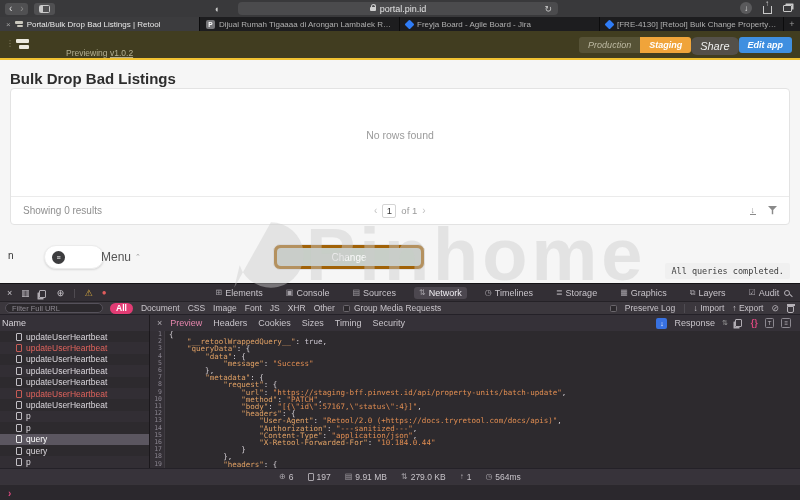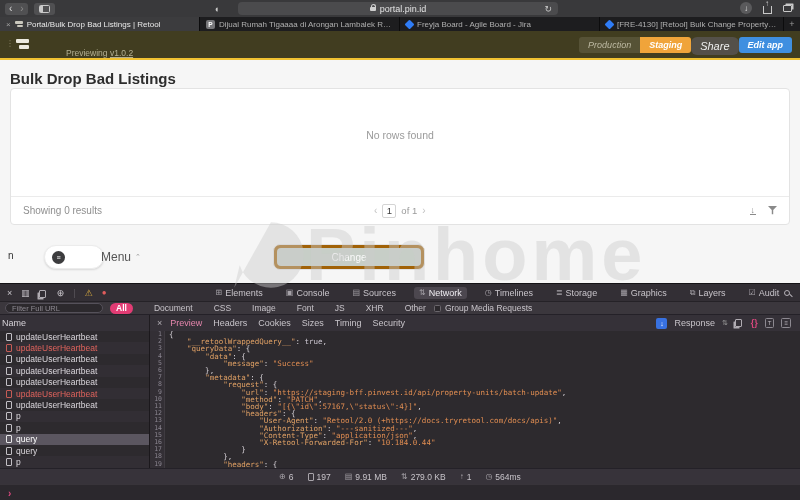--- a/index.html
+++ b/index.html
@@ -124,21 +124,21 @@
   .mag { width:6px; height:6px; border:1px solid #b5b1b7; border-radius:50%; position:relative; }
   .mag::after { content:''; position:absolute; width:4px; height:1px; background:#b5b1b7;
                 transform:rotate(45deg); right:-3.5px; bottom:-1px; }
   .gear { color:#b5b1b7; font-size:9px; }
 
   #dt-filterbar { position:absolute; left:0; top:17px; width:800px; height:13px; background:#3b373d;
                   border-top:1px solid #252227; display:flex; align-items:center; font-size:8.5px; color:#c8c4ca; }
   #dt-filter { margin-left:5px; width:98px; height:10px; background:#2c292d; border:1px solid #55515a;
                border-radius:6px; color:#bdb9c0; font-size:7.5px; padding:0 6px; outline:none; }
   #dt-filter::placeholder { color:#8d8991; }
-  #dt-scopes { display:flex; gap:21px; margin-left:7px; align-items:center; }
+  #dt-scopes { display:flex; gap:8px; margin-left:7px; align-items:center; }
   .scope { white-space:nowrap; }
   .scope.active { background:#e23c74; color:#fff; border-radius:6px; padding:0.5px 6px; font-weight:bold; }
   .chk { width:7px; height:7px; border:1px solid #6a666c; border-radius:1.5px; background:#2c292d; flex:0 0 auto; }
   .gmr { display:flex; gap:4px; align-items:center; margin-left:8px; }
   .dt-filter-right { margin-left:auto; margin-right:6px; display:flex; gap:8px; align-items:center; }
   .vline { color:#5a565c; }
   .trash { width:7px; height:7px; border:1px solid #b5b1b7; border-radius:0 0 2px 2px; position:relative; margin-top:2px; }
   .trash::before { content:''; position:absolute; top:-2.5px; left:-1.5px; right:-1.5px; height:1.5px; background:#b5b1b7; }
   .slash { color:#b5b1b7; font-size:9px; }
 
@@ -152,21 +152,21 @@
   .dt-detail-right { margin-left:auto; margin-right:9px; display:flex; gap:7px; align-items:center; }
   .resp-badge { width:11px; height:11px; background:#3871e0; border-radius:2px; color:#fff; font-size:7px;
                 display:flex; align-items:center; justify-content:center; }
   .updown { font-size:7px; color:#999; }
   .copyic { width:7px; height:8px; border:1px solid #b0acb2; border-radius:1px; box-shadow:-2px 2px 0 -0.5px #b0acb2; margin-right:2px; }
   .braces { color:#d9487e; font-weight:bold; font-size:9px; }
   .boxic { border:1px solid #8d8991; border-radius:1.5px; font-size:6px; color:#bbb7bd; padding:0 2px; line-height:8px; }
 
   #dt-body { position:absolute; left:0; top:47px; width:800px; height:137px; overflow:hidden; display:flex; }
   #dt-requests { width:150px; flex:0 0 150px; border-right:1px solid #1b181c; background:#2d2a2e; overflow:hidden; }
-  .req-row { height:11.4px; display:flex; align-items:center; gap:4px; padding-left:6px; font-size:8.5px; color:#dcd8de;
+  .req-row { height:11.4px; display:flex; align-items:center; gap:4px; padding-left:16px; font-size:8.5px; color:#dcd8de;
              white-space:nowrap; }
   .req-row:nth-child(even) { background:#322e34; }
   .req-row.error { color:#e0635c; }
   .req-row.selected { background:#5b5660; color:#fff; }
   .doc-ic { width:6px; height:8px; border:1px solid currentColor; border-radius:1px; flex:0 0 auto; opacity:.85; }
 
   #dt-preview { flex:1; display:flex; overflow:hidden; background:#2d2a2e; }
   #dt-gutter { width:15px; flex:0 0 15px; text-align:right; padding-right:2px; background:#332f35;
                border-right:1px solid #3f3b41; color:#8a8590; font-family:"DejaVu Sans Mono", monospace;
                font-size:6.5px; line-height:7.2px; }
@@ -281,20 +281,21 @@
       <span class="menu-circle">≡</span>
       <span class="menu-label">Menu</span>
       <span class="menu-caret">⌃</span>
     </div>
 
 
     <div class="change-outer">
       <div class="change-inner">Change</div>
     </div>
 
+    <div class="toast">All queries completed.</div>
   </div>
 
   <div id="watermark">
     <svg viewBox="0 0 100 100">
       <path fill="currentColor" d="M55 8 a42 42 0 1 1 -40 55 L8 92 Z"></path>
     </svg>
     <span class="wm-text">Pinhome</span>
   </div>
 
   <div id="devtools">
@@ -361,20 +362,29 @@
           <span class="scope">CSS</span>
           <span class="scope">Image</span>
           <span class="scope">Font</span>
           <span class="scope">JS</span>
           <span class="scope">XHR</span>
           <span class="scope">Other</span>
         </div>
       <div class="gmr">
         <span class="chk"></span>
         <span>Group Media Requests</span>
+      </div>
+      <div class="dt-filter-right">
+        <span class="chk"></span>
+        <span>Preserve Log</span>
+        <span class="vline">|</span>
+        <span>↓ <span>Import</span></span>
+        <span>↑ <span>Export</span></span>
+        <span class="slash">⊘</span>
+        <span class="trash"></span>
       </div>
     </div>
 
     <div id="dt-subheader">
       <div class="name-col">Name</div>
       <span class="detail-x">×</span>
       <div id="dt-detail-tabs">
           <span class="dtab active">Preview</span>
           <span class="dtab">Headers</span>
           <span class="dtab">Cookies</span>

